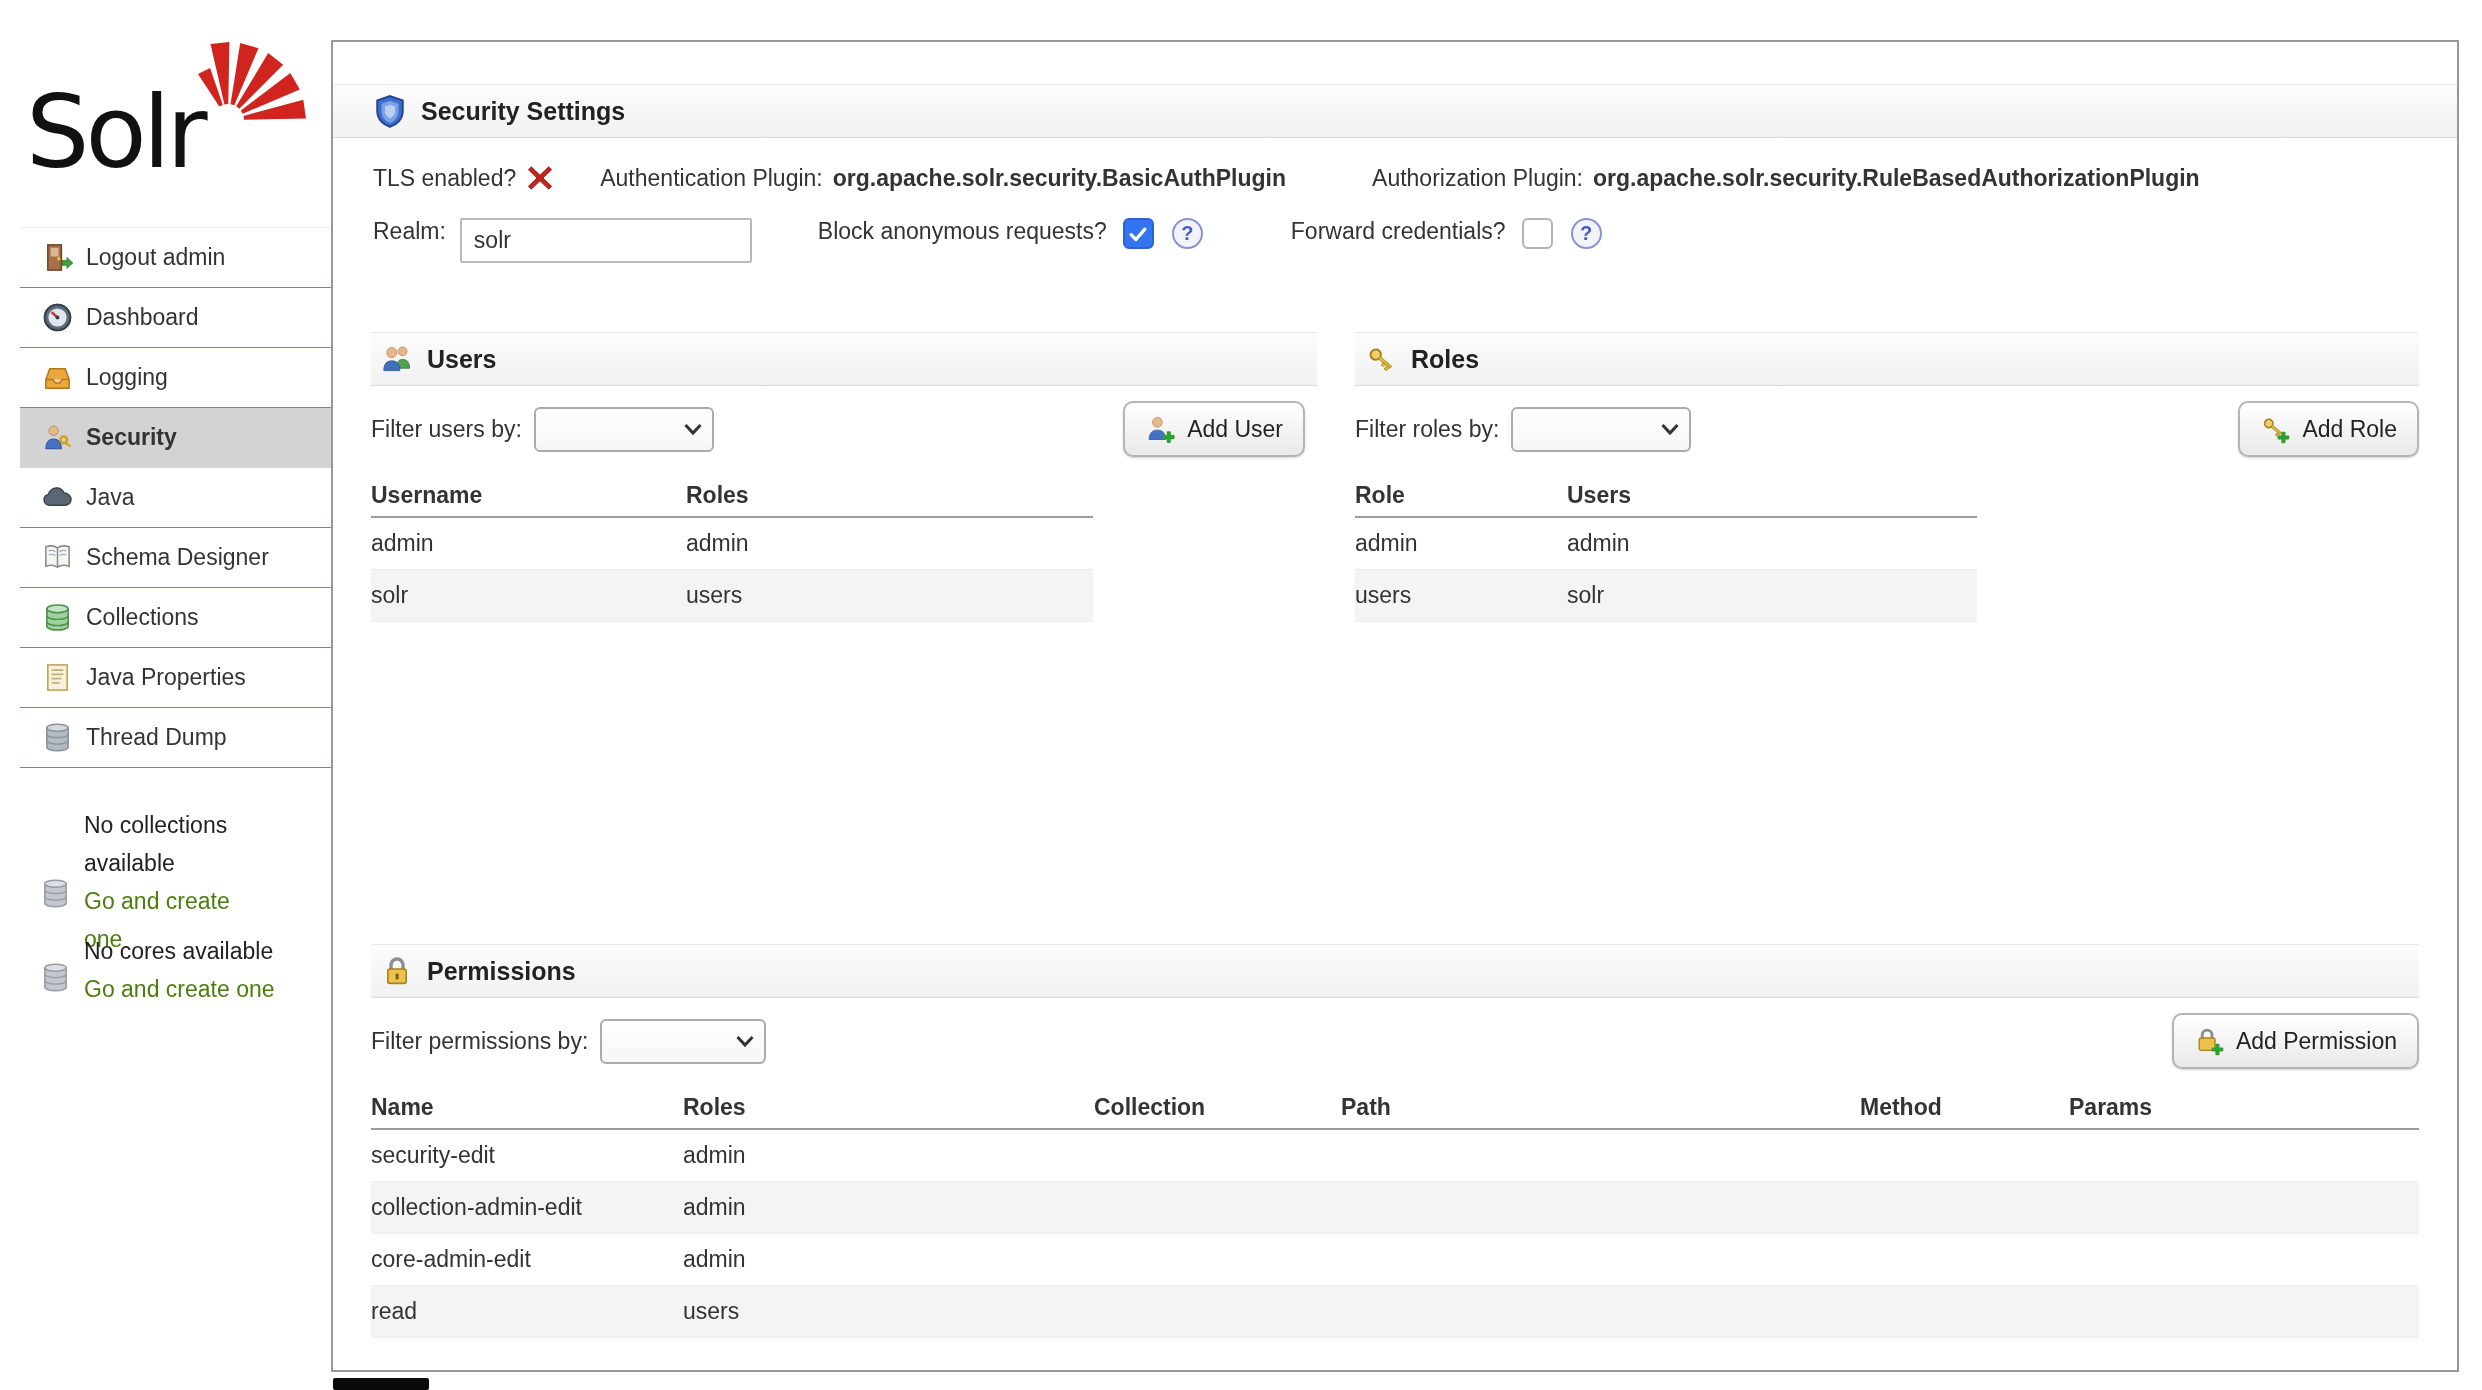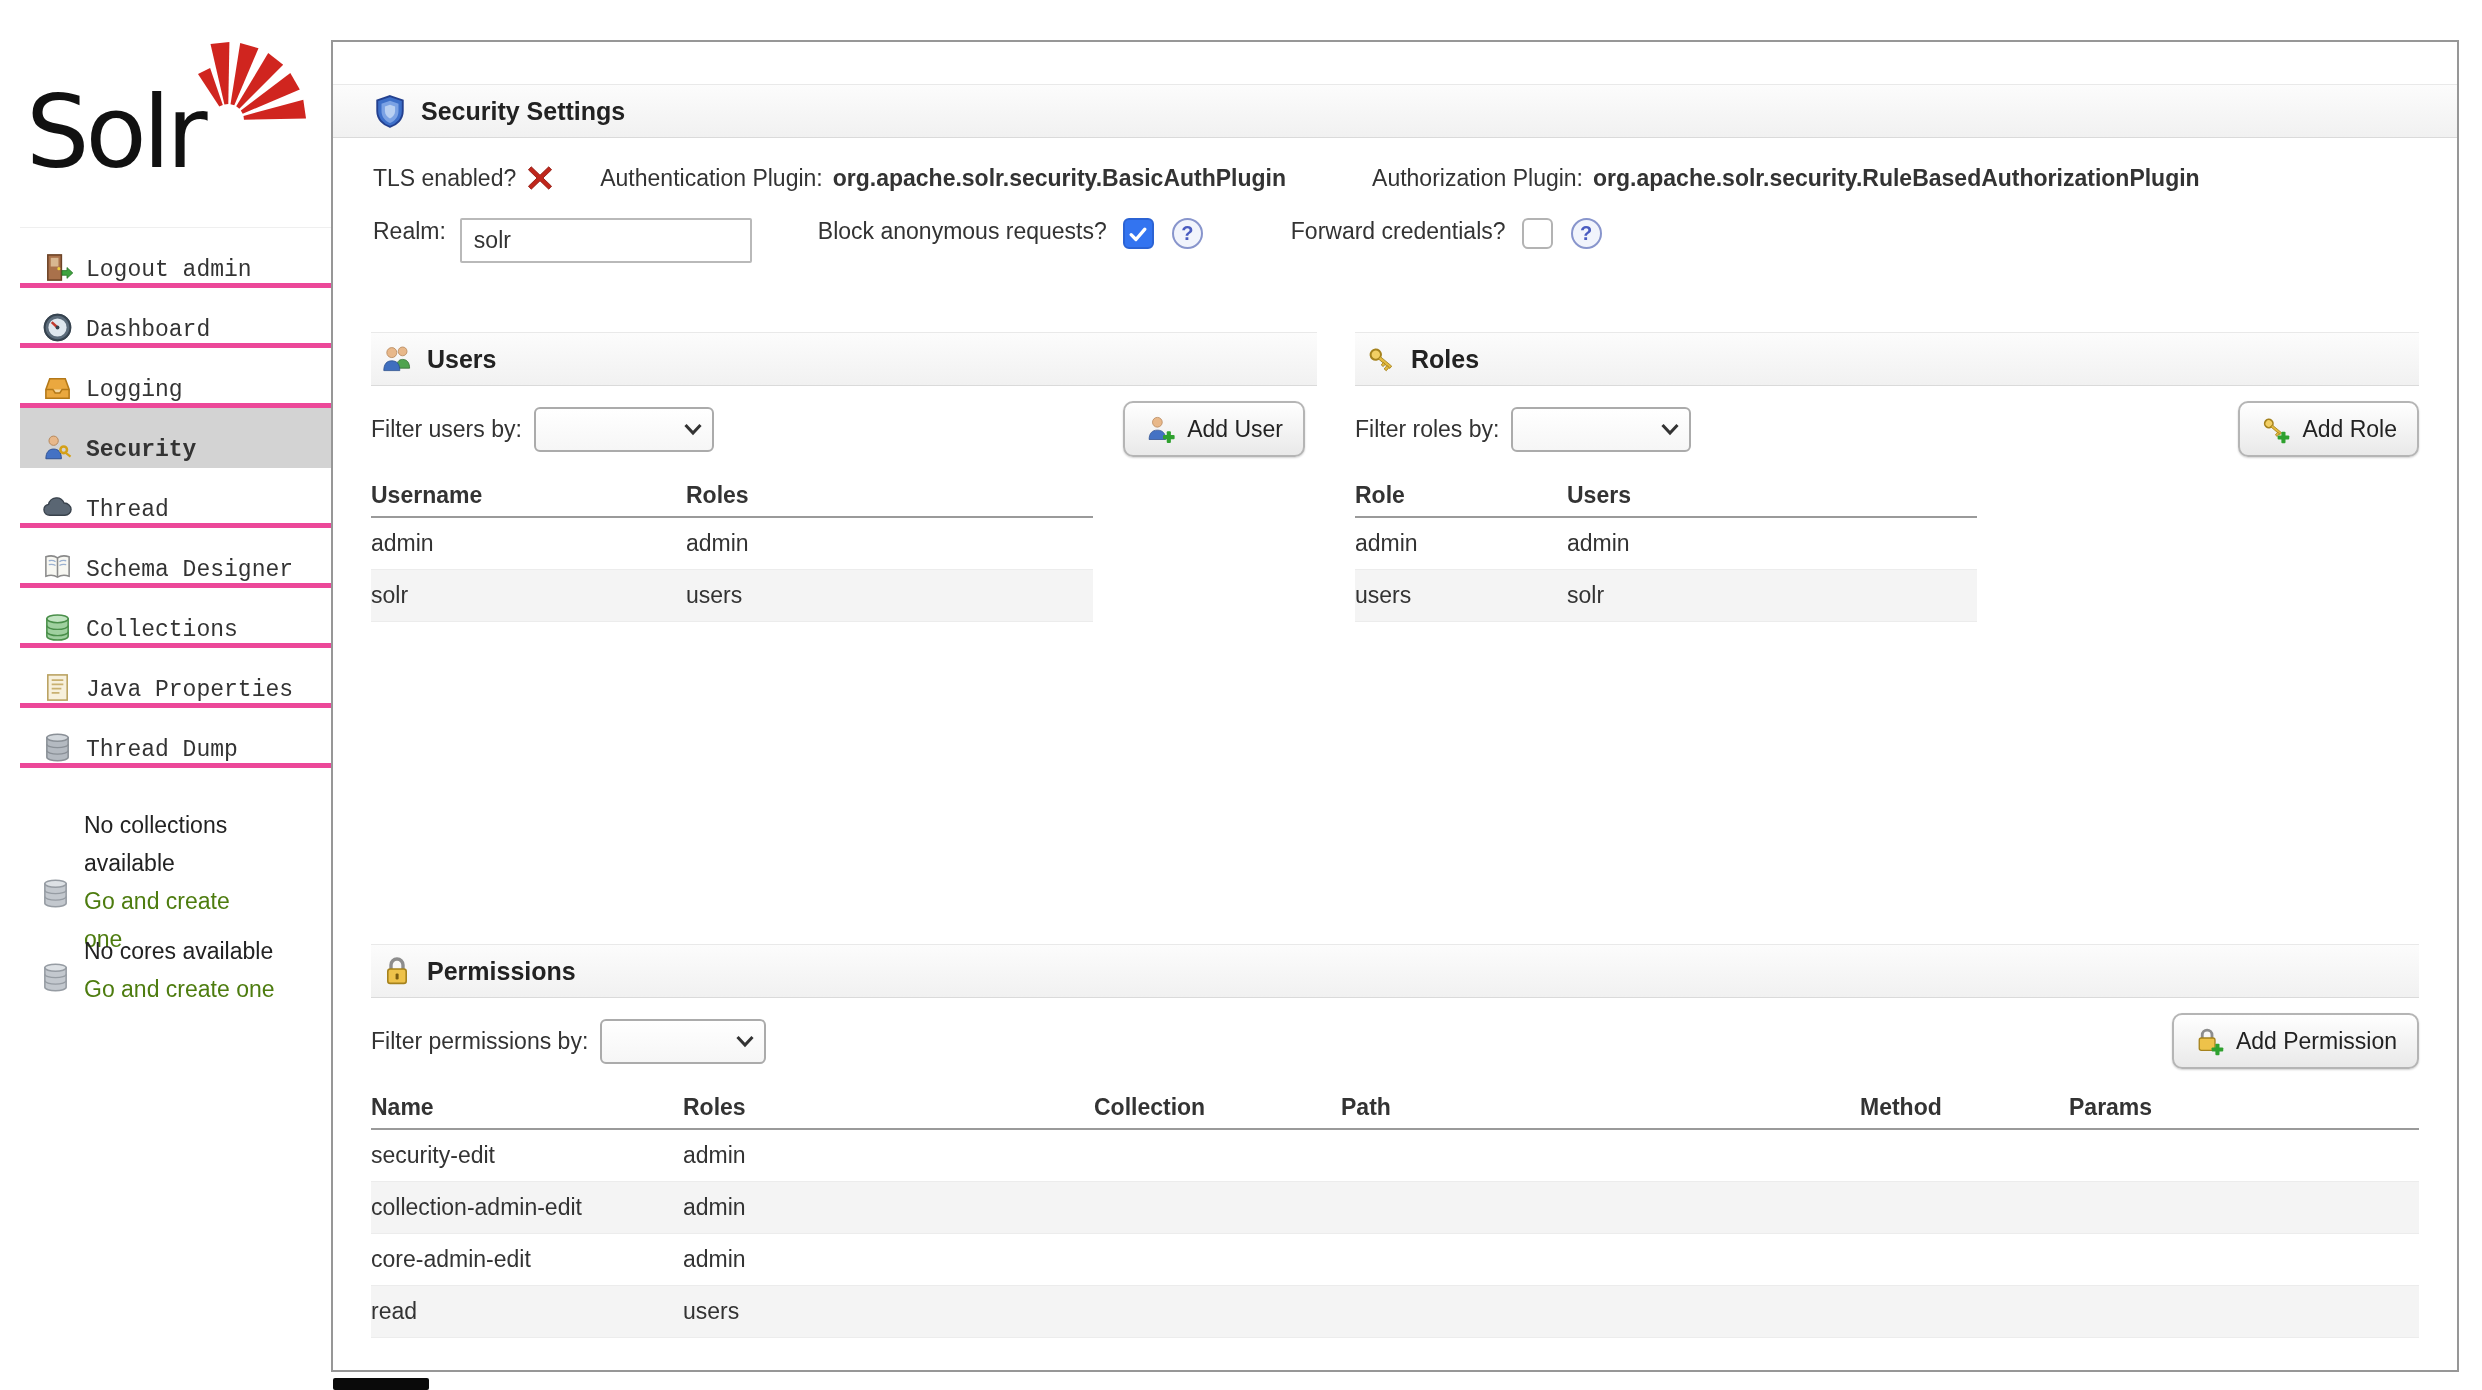--- a/index.html
+++ b/index.html
@@ -9,21 +9,21 @@
     font-family:"Liberation Sans", sans-serif; color:#333; font-size:23px;
   }
 
   
   .sidebar { position:absolute; left:0; top:0; width:331px; height:100%; background:#fff; }
   .logo { position:absolute; left:26px; top:26px; width:295px; height:165px; }
   .logo-text { position:absolute; left:0; top:52px; font-family:"DejaVu Sans",sans-serif; font-size:100px; line-height:1.1; color:#111; letter-spacing:-4px; }
   .logo-burst { position:absolute; left:166px; top:6px; width:122px; height:96px; }
 
   .menu { position:absolute; top:227px; left:20px; right:0; list-style:none; border-top:1px solid #efefef; }
-  .menu li { height:60px; display:flex; align-items:flex-end; gap:13px; padding-left:22px; border-bottom:5px solid #ec4899; cursor:pointer;font-family:Liberation Mono, monospace; }
+  .menu li { height:60px; display:flex; align-items:center; gap:13px; padding-left:22px; border-bottom:1px solid #ec4899; cursor:pointer; }
   .menu li.selected { background:#d3d3d3; font-weight:bold; border-bottom-color:#d3d3d3; }
   .micon { width:31px; height:31px; flex:none; display:inline-flex; }
 
   .notice { position:absolute; left:22px; display:flex; gap:13px; padding-left:18px; align-items:center; }
   .notice-a { top:806px; }
   .notice-b { top:932px; }
   .notice .micon { margin-top:22px; }
   .notice-b .micon { margin-top:14px; }
   .notice-text-a { width:168px; line-height:38px; color:#222; }
   .notice-text-b { width:220px; line-height:38px; color:#222; }
@@ -145,21 +145,21 @@
           </svg>
       </span>
       <span>Security</span>
     </li>
     <li>
       <span class="micon">
         <svg viewBox="0 0 16 16" width="31" height="31">
             <path d="M4 12 C2.3 12 1 10.8 1 9.2 C1 7.8 2 6.7 3.4 6.4 C3.7 4.4 5.4 3 7.5 3 C9.3 3 10.8 4.1 11.4 5.7 C13.4 5.8 15 7.2 15 9 C15 10.7 13.6 12 11.8 12 Z" fill="#5a6673" stroke="#39424c" stroke-width="0.7"></path>
           </svg>
       </span>
-      <span>Thread</span>
+      <span>Java</span>
     </li>
     <li>
       <span class="micon">
         <svg viewBox="0 0 16 16" width="31" height="31">
             <path d="M8 3 C6.5 2 4 1.8 2 2.5 V12.5 C4 11.8 6.5 12 8 13 C9.5 12 12 11.8 14 12.5 V2.5 C12 1.8 9.5 2 8 3 Z" fill="#f7f7f2" stroke="#8a8a8a" stroke-width="0.8"></path>
             <path d="M8 3 V13" stroke="#8a8a8a" stroke-width="0.8"></path>
             <path d="M3.5 4.5 C5 4.2 6.2 4.4 7 5 M3.5 6.5 C5 6.2 6.2 6.4 7 7 M9 5 C9.8 4.4 11 4.2 12.5 4.5 M9 7 C9.8 6.4 11 6.2 12.5 6.5" stroke="#9ab0d0" stroke-width="0.7" fill="none"></path>
           </svg>
       </span>
       <span>Schema Designer</span>

